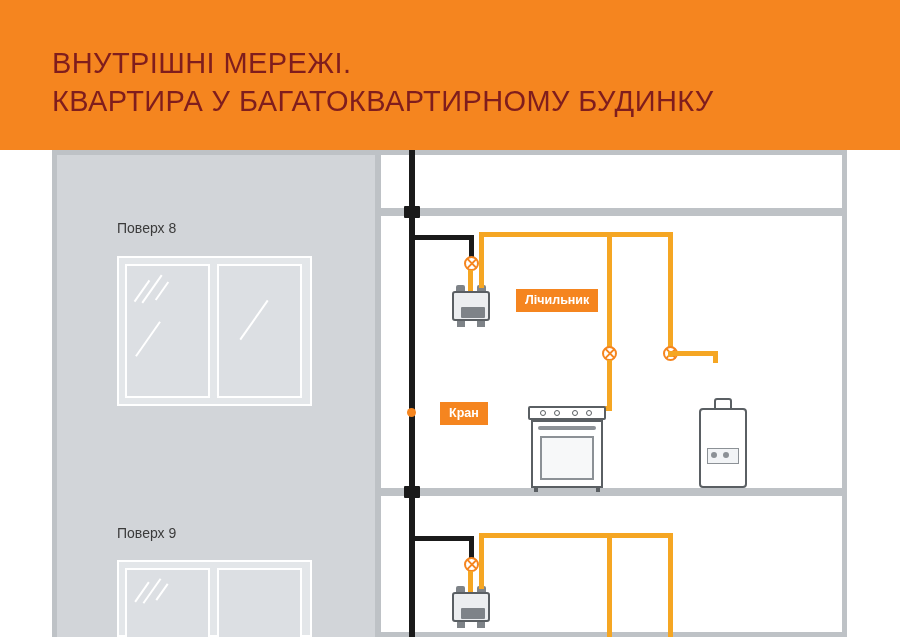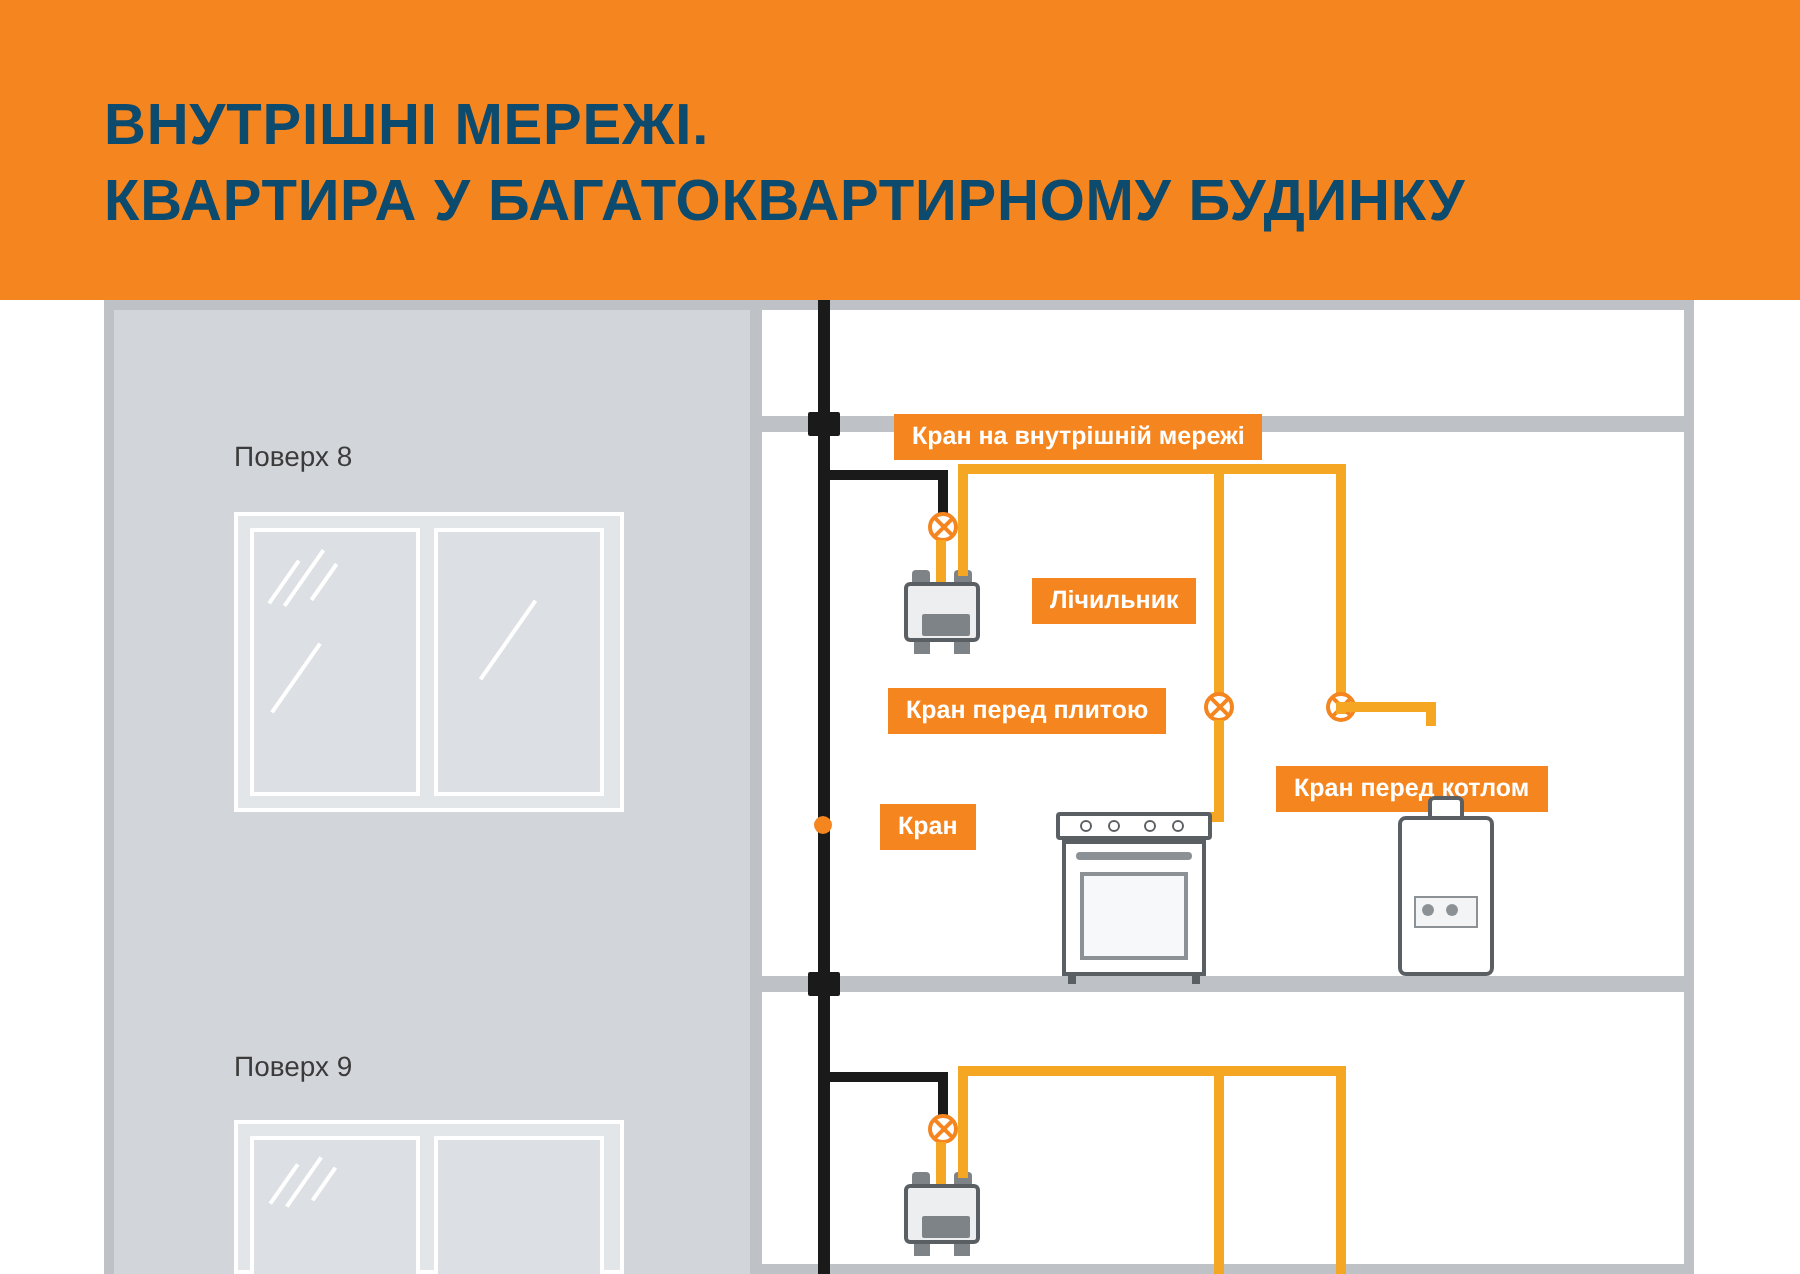--- a/index.html
+++ b/index.html
@@ -17,23 +17,23 @@
   #header-band {
     position: absolute;
     left: 0; top: 0;
     width: 900px; height: 150px;
     background: #F5851F;
   }
   #header-title {
     position: absolute;
     left: 52px; top: 44px;
     width: 800px;
-    color: #0c4a6e;
+    color: #7f1d1d;
     font-size: 29px;
-    font-weight: bold;
+    font-weight: normal;
     line-height: 38px;
     letter-spacing: 0.4px;
     white-space: pre-line;
   }
 
   
   #stage {
     position: absolute;
     left: 0; top: 150px;
     width: 900px; height: 487px;
@@ -340,21 +340,20 @@
   <div class="collar" style="left:404px; top:56px; width:16px; height:12px;"></div>
   <div class="collar" style="left:404px; top:336px; width:16px; height:12px;"></div>
 
   <div class="dot" style="left:407px; top:258px;"></div>
   <div class="tag" style="left:440px; top:252px;">Кран</div>
 
   <div class="pipe-black" style="left:412px; top:85px; width:62px; height:5px;"></div>
   <div class="pipe-black" style="left:469px; top:85px; width:5px; height:23px;"></div>
 
   <div class="valve" style="left:464px; top:106px;"></div>
-  <div class="tag" style="left:447px; top:57px;">Кран на внутрішній мережі</div>
 
   <div class="pipe-orange" style="left:468px; top:120px; width:5px; height:23px;"></div>
 
   <div class="meter" style="left:452px; top:133px;">
     <div class="capL"></div>
     <div class="capR"></div>
     <div class="body">
       <div class="screen"></div>
     </div>
     <div class="footL"></div>
@@ -364,24 +363,22 @@
 
   <div class="pipe-orange" style="left:479px; top:82px; width:5px; height:56px;"></div>
 
   <div class="pipe-orange" style="left:479px; top:82px; width:194px; height:5px;"></div>
 
   <div class="pipe-orange" style="left:607px; top:82px; width:5px; height:118px;"></div>
 
   <div class="pipe-orange" style="left:668px; top:82px; width:5px; height:118px;"></div>
 
   <div class="valve" style="left:602px; top:196px;"></div>
-  <div class="tag" style="left:444px; top:194px;">Кран перед плитою</div>
 
   <div class="valve" style="left:663px; top:196px;"></div>
-  <div class="tag" style="left:638px; top:233px;">Кран перед котлом</div>
 
   <div class="pipe-orange" style="left:607px; top:210px; width:5px; height:50px;"></div>
   <div class="pipe-orange" style="left:596px; top:256px; width:16px; height:5px;"></div>
 
   <div class="pipe-orange" style="left:668px; top:201px; width:5px; height:6px;"></div>
   <div class="pipe-orange" style="left:668px; top:201px; width:50px; height:5px;"></div>
   <div class="pipe-orange" style="left:713px; top:201px; width:5px; height:12px;"></div>
 
   <div id="boiler">
     <div class="flue"></div>

